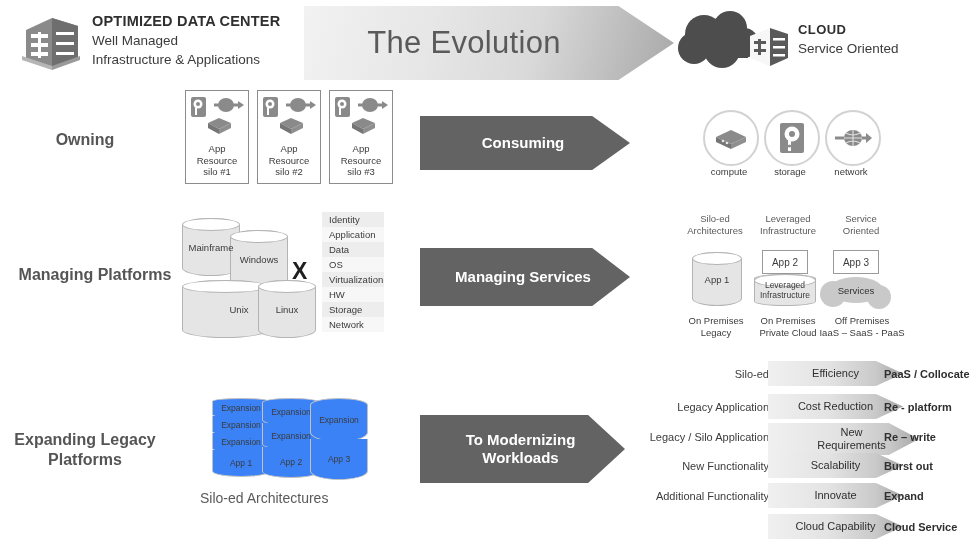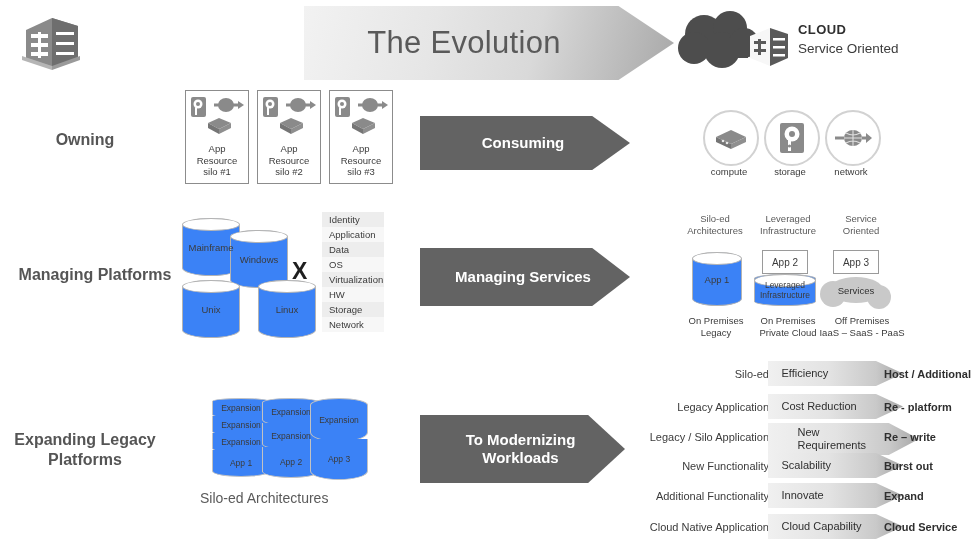--- a/index.html
+++ b/index.html
@@ -84,21 +84,21 @@
   }
   .silo1 { left: 185px; }
   .silo2 { left: 257px; }
   .silo3 { left: 329px; }
   .mini-icons { position: absolute; left: 0; right: 0; top: 4px; height: 46px; }
 
   
   .cyl {
     position: absolute;
     border: 1px solid #b3b3b3;
-    background: #3b82f6;
+    background: #e5e5e5;
     border-radius: 50% / 14%;
     display: flex; align-items: center; justify-content: center;
     font-size: 9.5px; color: #3b3b3b;
   }
   .cyl::before {
     content: "";
     position: absolute; left: -1px; right: -1px; top: -1px; height: 11px;
     border: 1px solid #b3b3b3; border-radius: 50%;
     background: #ffffff;
   }
@@ -194,21 +194,21 @@
   .row-left {
     position: absolute; text-align: right; font-size: 11px;
     color: #3b3b3b; width: 260px; right: 0;
   }
   .grad-arrow {
     position: absolute;
     background: linear-gradient(90deg, #f0f0f0 0%, #e3e3e3 45%, #c9c9c9 80%, #a6a6a6 100%);
     -webkit-clip-path: polygon(0 0, 80% 0, 100% 50%, 80% 100%, 0 100%);
     clip-path: polygon(0 0, 80% 0, 100% 50%, 80% 100%, 0 100%);
     display: flex; align-items: center; justify-content: center;
-    font-size: 11px; color: #2f2f2f; line-height: 13px;
+    font-size: 11px; color: #2f2f2f; text-align: center; line-height: 13px;
   }
   .grad-arrow .inner { width: 80%; }
   .row-right {
     position: absolute; font-size: 11px; font-weight: bold;
     color: #2f2f2f; white-space: nowrap;
   }
 </style>
 </head>
 <body>
 
@@ -221,20 +221,25 @@
       <polygon points="4,44 34,54 34,58 4,48" fill="#b5b5b5"></polygon>
       <polygon points="34,54 62,44 62,48 34,58" fill="#9a9a9a"></polygon>
       <rect x="13" y="22" width="17" height="4" fill="#ffffff"></rect>
       <rect x="13" y="31" width="17" height="4" fill="#ffffff"></rect>
       <rect x="13" y="40" width="17" height="4" fill="#ffffff"></rect>
       <rect x="20" y="20" width="3" height="26" fill="#ffffff"></rect>
       <rect x="38" y="20" width="18" height="3" fill="#ffffff"></rect>
       <rect x="38" y="30" width="18" height="3" fill="#ffffff"></rect>
       <rect x="38" y="40" width="18" height="3" fill="#ffffff"></rect>
     </svg>
+  </div>
+  <div class="abs dc-title-block">
+    <div class="dc-title">OPTIMIZED DATA CENTER</div>
+    <div class="dc-sub">Well Managed</div>
+    <div class="dc-sub">Infrastructure &amp; Applications</div>
   </div>
 
   <div class="abs title-banner"></div>
   <div class="abs title-banner-text">The Evolution</div>
 
   <div class="abs cloud-icon">
     <svg width="120" height="62" viewBox="0 0 120 62">
       <g fill="#4d4d4d">
         <circle cx="32" cy="24" r="19"></circle>
         <circle cx="58" cy="18" r="17"></circle>
@@ -333,21 +338,21 @@
       <div>silo #3</div>
     </div>
   </div>
 
   <div class="cyl" style="left:182px; top:218px; width:56px; height:56px;">
     <span>Mainframe</span>
   </div>
   <div class="cyl" style="left:230px; top:230px; width:56px; height:56px;">
     <span>Windows</span>
   </div>
-  <div class="cyl" style="left:182px; top:280px; width:56px; height:56px;">
+  <div class="cyl" style="left:182px; top:280px; width:56px; height:56px;padding-left:28px;">
     <span>Unix</span>
   </div>
   <div class="cyl" style="left:230px; top:280px; width:56px; height:56px;margin-left:28px;">
     <span>Linux</span>
   </div>
 
   <div class="abs x-mark">X</div>
 
   <div class="abs stack">
     <div class="stack-item">Identity</div>
@@ -470,21 +475,21 @@
     <div class="exp-seg first" style="height:42px; line-height:42px;">Expansion</div>
     <div class="exp-seg" style="height:40px; line-height:40px;">App 3</div>
   </div>
 
   <div class="silo-arch-caption">Silo-ed Architectures</div>
 
   <div class="row-left" style="top:368px; right:210px; width:260px;">Silo-ed</div>
   <div class="grad-arrow" style="left:768px; top:361px; width:135px; height:25px;">
     <div class="inner">Efficiency</div>
   </div>
-  <div class="row-right" style="left:884px; top:368px;">Host / Additional</div>
+  <div class="row-right" style="left:884px; top:368px;">PaaS / Collocate</div>
 
   <div class="row-left" style="top:401px; right:210px; width:260px;">Legacy Application</div>
   <div class="grad-arrow" style="left:768px; top:394px; width:135px; height:25px;">
     <div class="inner">Cost Reduction</div>
   </div>
   <div class="row-right" style="left:884px; top:401px;">Re - platform</div>
 
   <div class="row-left" style="top:431px; right:210px; width:260px;">Legacy / Silo Application</div>
   <div class="grad-arrow" style="left:768px; top:423px; width:135px; height:32px;padding-left:16px;">
     <div class="inner">
@@ -499,19 +504,18 @@
     <div class="inner">Scalability</div>
   </div>
   <div class="row-right" style="left:884px; top:460px;">Burst out</div>
 
   <div class="row-left" style="top:490px; right:210px; width:260px;">Additional Functionality</div>
   <div class="grad-arrow" style="left:768px; top:483px; width:135px; height:25px;">
     <div class="inner">Innovate</div>
   </div>
   <div class="row-right" style="left:884px; top:490px;">Expand</div>
 
-  <div class="row-left" style="top:521px; right:210px; width:260px;">Cloud Native Application</div>
   <div class="grad-arrow" style="left:768px; top:514px; width:135px; height:25px;">
     <div class="inner">Cloud Capability</div>
   </div>
   <div class="row-right" style="left:884px; top:521px;">Cloud Service</div>
 
 </div>
 
 </body></html>

